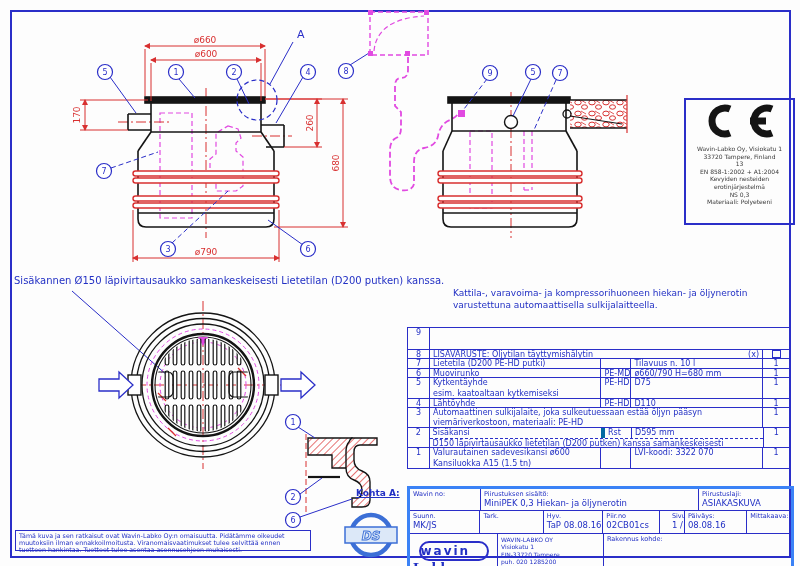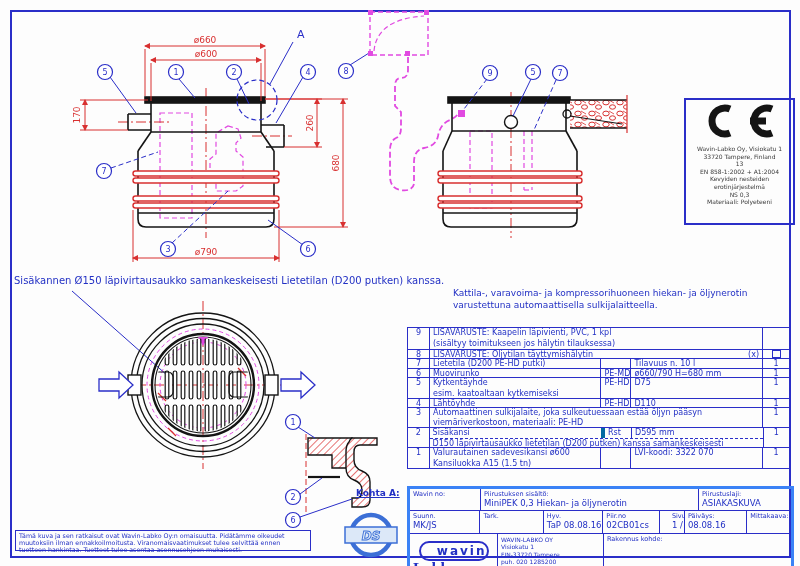--- a/index.html
+++ b/index.html
@@ -37,21 +37,21 @@
   
   #tblock{left:407px;top:486px;width:381px;height:89px;border:3px solid #3b82f6;box-sizing:content-box;}
   .tb-row{display:flex;box-sizing:border-box;}
   .tb-cell{box-sizing:border-box;border-left:1px solid #2a2ec8;padding:1px 3px;overflow:hidden;}
   .tb-cell:first-child{border-left:none;}
   .tb-lab{font-size:6.5px;line-height:8px;}
   .tb-val{font-size:8.5px;line-height:10px;white-space:nowrap;}
   #tb-r1{height:21px;} #tb-r2{height:23px;border-top:1px solid #2a2ec8;} #tb-r3{height:45px;border-top:1px solid #2a2ec8;}
   .company{font-size:6px;line-height:7.3px;padding-top:2px;}
   #wavin-oval{margin:6px auto 0 auto;width:66px;height:16px;border:2px solid #2a2ec8;border-radius:10px;
-              text-align:right;font-weight:bold;font-size:12px;line-height:16px;letter-spacing:2px;}
+              text-align:left;font-weight:bold;font-size:12px;line-height:16px;letter-spacing:2px;}
   #labko{text-align:left;font-family:"Liberation Serif","DejaVu Serif",serif;font-weight:bold;font-size:16px;line-height:15px;}
 
   
   #disclaimer{left:15px;top:530px;width:296px;height:21px;border:1px solid #2a2ec8;
               font-size:6.3px;line-height:7.2px;padding:1px 3px;box-sizing:border-box;}
 
   
   #kohta-a{left:356px;top:488px;font-size:9px;font-weight:bold;text-decoration:underline;}
 </style>
 </head>
@@ -384,24 +384,20 @@
     <div>EN 858-1:2002 + A1:2004</div>
     <div>Kevyiden nesteiden erotinjärjestelmä</div>
     <div>NS 0,3</div>
     <div>Materiaali: Polyeteeni</div>
   </div>
 </div>
 
 <div id="parts" class="abs">
   <div class="trow h2">
     <div class="c c-no">9</div>
-    <div class="c c-merged">
-      <span style="display:block;height:10.5px">LISÄVARUSTE: Kaapelin läpivienti, PVC, 1 kpl</span>
-      <span style="display:block;height:10.5px">(sisältyy toimitukseen jos hälytin tilauksessa)</span>
-    </div>
     <div class="c c-qty"></div>
   </div>
   <div class="trow h1s">
     <div class="c c-no">8</div>
     <div class="c c-merged">
       <span class="mark-x">(x)</span>
       <span>LISÄVARUSTE: Öljytilan täyttymishälytin</span>
     </div>
     <div class="c c-qty"><span class="chk"></span></div>
   </div>

